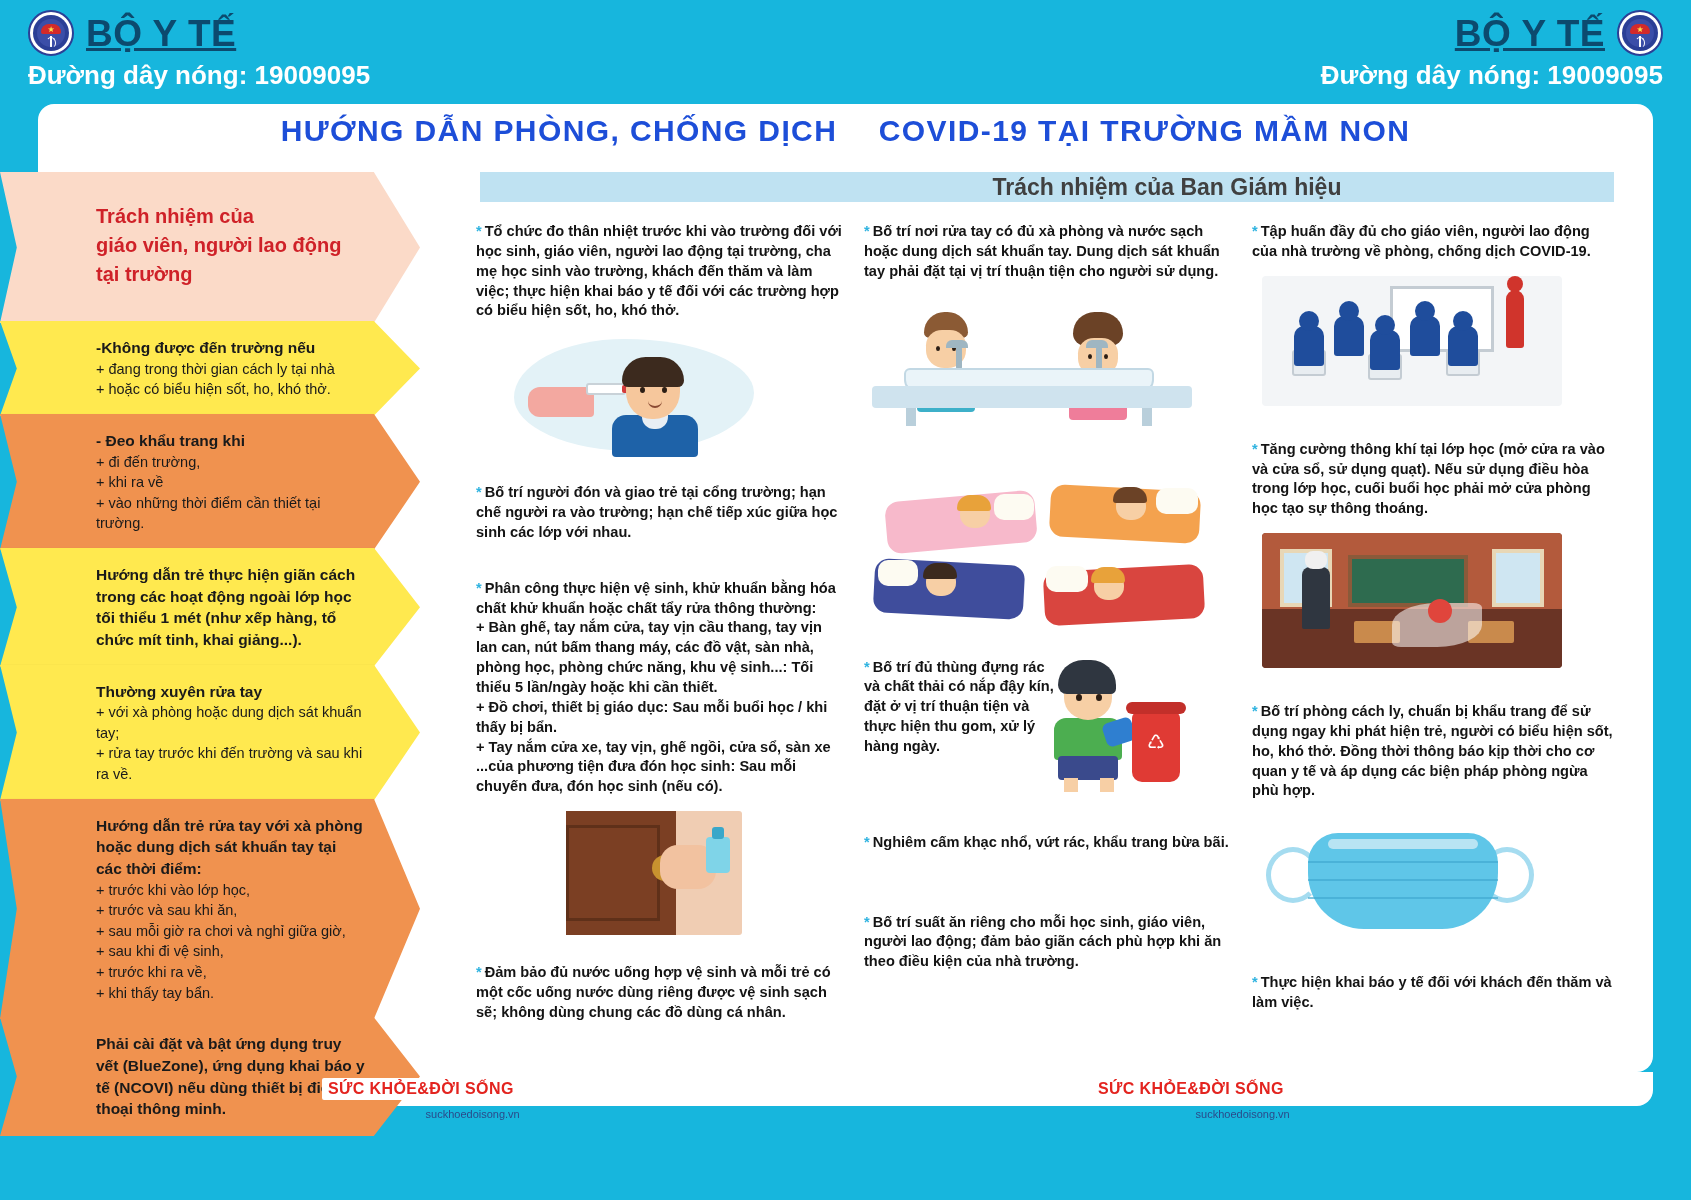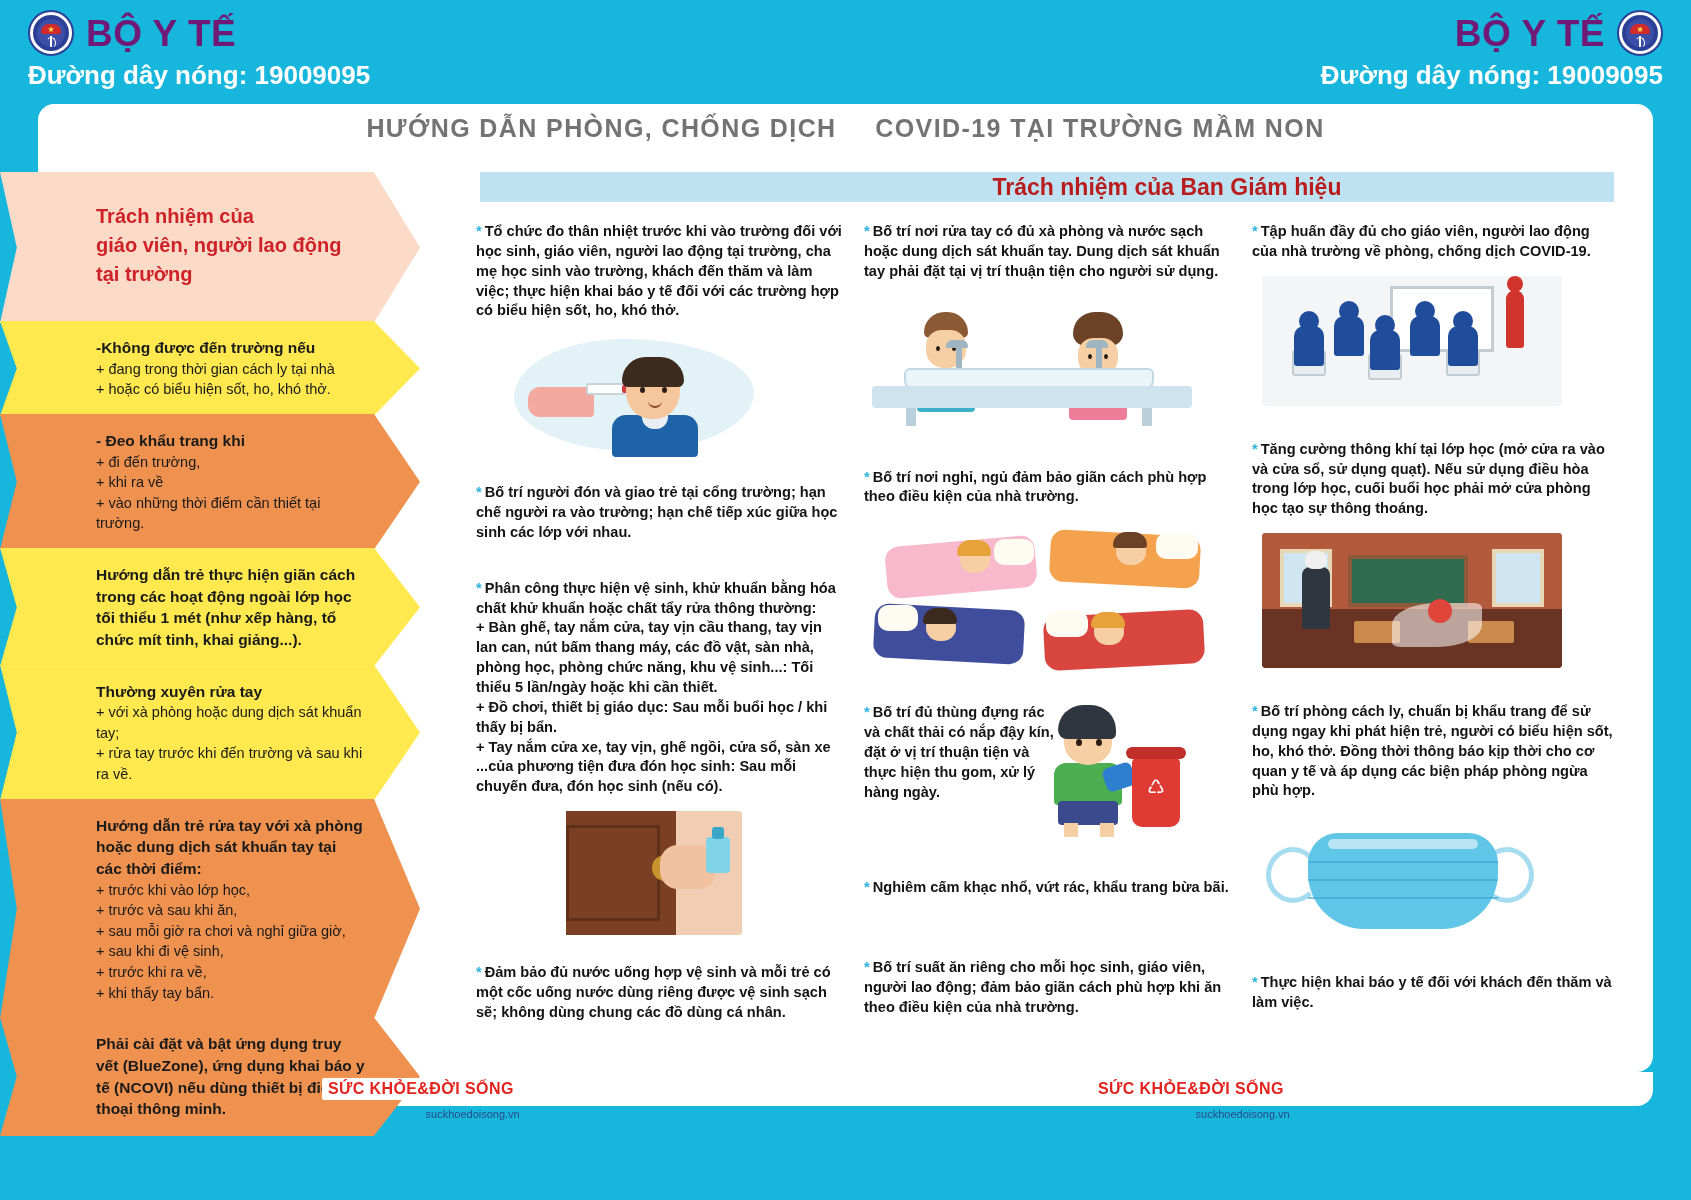--- a/index.html
+++ b/index.html
@@ -20,22 +20,22 @@
   .topbar {
     position: absolute; left: 0; top: 0;
     width: 1691px; height: 100px;
     display: flex; align-items: center; justify-content: space-between;
     padding: 0 28px;
   }
   .moh-block { display: flex; flex-direction: column; }
   .moh-row { display: flex; align-items: center; gap: 12px; }
   .moh-row.right { justify-content: flex-end; }
   .moh-name {
-    color: #701a75; font-size: 37px; font-weight: bold;
-    letter-spacing: 0.5px; line-height: 1;
+    color: #0c4a6e; font-size: 37px; font-weight: bold;
+    letter-spacing: 0.5px; line-height: 1; text-decoration: underline;
   }
   .moh-hotline {
     color: #ffffff; font-size: 26px; font-weight: bold;
     margin-top: 5px; line-height: 1.1;
   }
   .moh-block.right { align-items: flex-end; }
 
   
   .emblem {
     position: relative; width: 46px; height: 46px; flex: 0 0 46px;
@@ -75,22 +75,22 @@
   .card {
     position: absolute; left: 38px; top: 104px;
     width: 1615px; height: 968px;
     background: #ffffff;
     border-radius: 16px;
   }
 
   .headline {
     position: absolute; left: 0; top: 10px; width: 100%;
     text-align: center;
-    color: #737373;
-    font-size: 25px; font-weight: bold;
+    color: #1d4ed8;
+    font-size: 30px; font-weight: bold;
     letter-spacing: 1.4px;
   }
   .headline .gap { display: inline-block; width: 22px; }
 
   
   .chevrons {
     position: absolute; left: 0; top: 172px;
     width: 420px;
   }
   .chev {
@@ -116,21 +116,21 @@
   .chev span.l { display: block; font-size: 14.5px; line-height: 1.42; }
 
   
   .banner {
     position: absolute; left: 442px; top: 68px;
     width: 1134px; height: 30px;
     background: #bfe2f2;
     display: flex; align-items: center; justify-content: center;
   }
   .banner-text {
-    color: #b91c1c; font-size: 23px; font-weight: bold;
+    color: #404040; font-size: 23px; font-weight: bold;
     transform: translateX(120px);
   }
 
   .cols {
     position: absolute; left: 438px; top: 118px;
     width: 1160px; height: 840px;
     display: flex; gap: 22px;
   }
   .col { width: 366px; position: relative; }
 
@@ -529,23 +529,20 @@
           <div class="faucet l"></div>
           <div class="faucet r"></div>
           <div class="sink-basin"></div>
           <div class="sink-counter"></div>
           <div class="sink-leg l"></div>
           <div class="sink-leg r"></div>
         </div>
 
         <div class="spacer-30"></div>
 
-        <div class="item">
-          <p><span class="star">*</span><span>Bố trí nơi nghỉ, ngủ đảm bảo giãn cách phù hợp theo điều kiện của nhà trường.</span></p>
-        </div>
 
         <div class="illus ill-sleep">
           <div class="mat m1"></div>
             <div class="pillow p1"></div>
             <div class="sleeper s1">
               <div class="s-hair"></div>
               <div class="s-face"></div>
             </div>
           <div class="mat m2"></div>
             <div class="pillow p2"></div>

